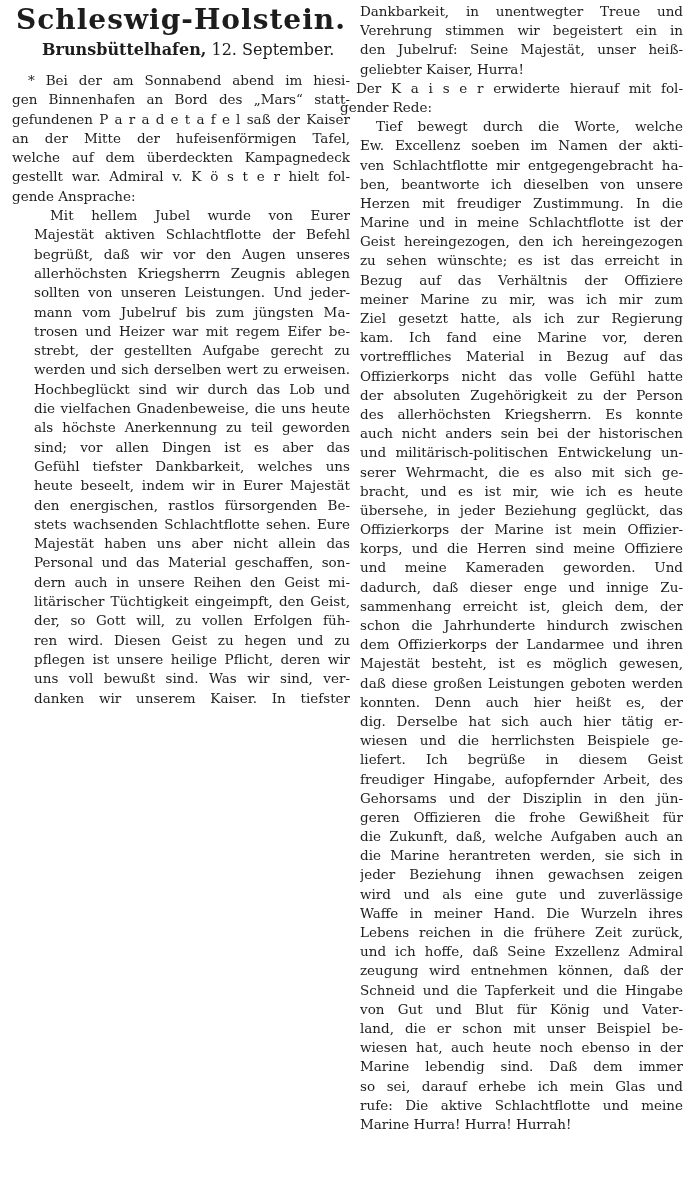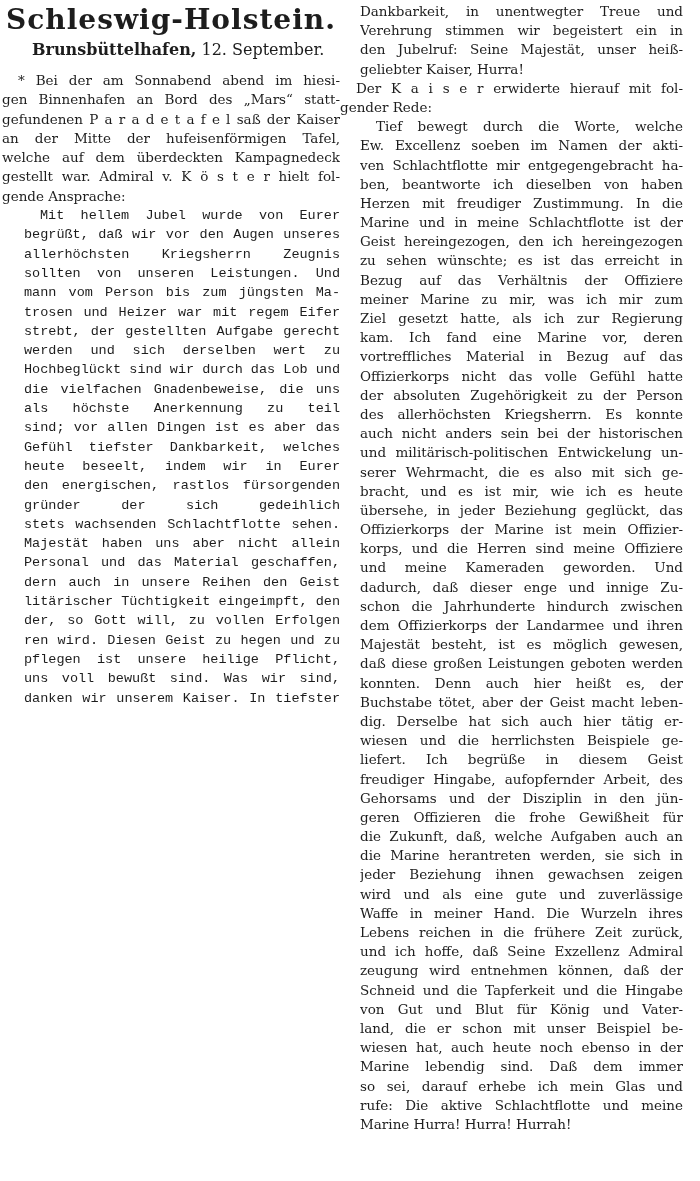--- a/index.html
+++ b/index.html
@@ -6,21 +6,21 @@
   body {
     width: 700px; height: 1181px;
     background: #ffffff;
     color: #1d1d1d;
     font-family: "DejaVu Serif", serif;
     overflow: hidden;
     position: relative;
   }
   .page { position: absolute; inset: 0; }
   .col { position: absolute; top: 0; }
-  .col-left  { left: 2px;  width: 338px; }
+  .col-left  { left: 12px;  width: 338px; }
   .col-right { left: 340px; width: 343px; padding-top: 2px; }
 
   .headline {
     font-size: 28px; font-weight: bold; text-align: center;
     letter-spacing: 1px; line-height: 36px; margin: 2px 0 1px 0;
   }
   .dateline {
     font-size: 16px; line-height: 21px; padding-left: 30px;
     margin-bottom: 11px; white-space: nowrap;
   }
@@ -29,21 +29,21 @@
   .ln {
     font-size: 13.5px;
     line-height: 19.3px;
     text-align: justify;
     text-align-last: justify;
     white-space: normal;
     overflow: hidden;
     height: 19.3px;
   }
   .col-right .ln { line-height: 19.2px; height: 19.2px; }
-  .col-left  .ln.q { margin-left: 22px; font-family: Liberation Mono, monospace; }
+  .col-left  .ln.q { margin-left: 22px; }
   .col-right .ln.q { margin-left: 20px; }
   .ln.f { text-indent: 16px; }
   .ln.e { text-align-last: left; }
 </style>
 </head>
 <body>
 
 <div class="page">
 
   <div class="col col-left">
@@ -53,35 +53,35 @@
     </div>
     <div>
         <div class="ln f">* Bei der am Sonnabend abend im hiesi-</div>
         <div class="ln">gen Binnenhafen an Bord des „Mars“ statt-</div>
         <div class="ln">gefundenen P a r a d e t a f e l saß der Kaiser</div>
         <div class="ln">an der Mitte der hufeisenförmigen Tafel,</div>
         <div class="ln">welche auf dem überdeckten Kampagnedeck auf-</div>
         <div class="ln">gestellt war. Admiral v. K ö s t e r hielt fol-</div>
         <div class="ln e">gende Ansprache:</div>
         <div class="ln q f">Mit hellem Jubel wurde von Eurer</div>
+        <div class="ln q">Majestät aktiven Schlachtflotte der Befehl</div>
         <div class="ln q">begrüßt, daß wir vor den Augen unseres</div>
         <div class="ln q">allerhöchsten Kriegsherrn Zeugnis ablegen</div>
         <div class="ln q">sollten von unseren Leistungen. Und jeder-</div>
-        <div class="ln q">mann vom Person bis zum jüngsten Ma-</div>
+        <div class="ln q">mann vom Jubelruf bis zum jüngsten Ma-</div>
         <div class="ln q">trosen und Heizer war mit regem Eifer be-</div>
         <div class="ln q">strebt, der gestellten Aufgabe gerecht zu</div>
         <div class="ln q">werden und sich derselben wert zu erweisen.</div>
         <div class="ln q">Hochbeglückt sind wir durch das Lob und</div>
         <div class="ln q">die vielfachen Gnadenbeweise, die uns heute</div>
         <div class="ln q">als höchste Anerkennung zu teil geworden</div>
         <div class="ln q">sind; vor allen Dingen ist es aber das</div>
         <div class="ln q">Gefühl tiefster Dankbarkeit, welches uns</div>
         <div class="ln q">heute beseelt, indem wir in Eurer Majestät</div>
         <div class="ln q">den energischen, rastlos fürsorgenden Be-</div>
-        <div class="ln q">gründer der sich gedeihlich entwickelnden,</div>
         <div class="ln q">stets wachsenden Schlachtflotte sehen. Eure</div>
         <div class="ln q">Majestät haben uns aber nicht allein das</div>
         <div class="ln q">Personal und das Material geschaffen, son-</div>
         <div class="ln q">dern auch in unsere Reihen den Geist mi-</div>
         <div class="ln q">litärischer Tüchtigkeit eingeimpft, den Geist,</div>
         <div class="ln q">der, so Gott will, zu vollen Erfolgen füh-</div>
         <div class="ln q">ren wird. Diesen Geist zu hegen und zu</div>
         <div class="ln q">pflegen ist unsere heilige Pflicht, deren wir</div>
         <div class="ln q">uns voll bewußt sind. Was wir sind, ver-</div>
         <div class="ln q">danken wir unserem Kaiser. In tiefster</div>
@@ -92,21 +92,21 @@
     <div>
         <div class="ln q">Dankbarkeit, in unentwegter Treue und</div>
         <div class="ln q">Verehrung stimmen wir begeistert ein in</div>
         <div class="ln q">den Jubelruf: Seine Majestät, unser heiß-</div>
         <div class="ln q e">geliebter Kaiser, Hurra!</div>
         <div class="ln f">Der K a i s e r erwiderte hierauf mit fol-</div>
         <div class="ln e">gender Rede:</div>
         <div class="ln q f">Tief bewegt durch die Worte, welche</div>
         <div class="ln q">Ew. Excellenz soeben im Namen der akti-</div>
         <div class="ln q">ven Schlachtflotte mir entgegengebracht ha-</div>
-        <div class="ln q">ben, beantworte ich dieselben von haben</div>
+        <div class="ln q">ben, beantworte ich dieselben von unsere</div>
         <div class="ln q">Herzen mit freudiger Zustimmung. In die</div>
         <div class="ln q">Marine und in meine Schlachtflotte ist der</div>
         <div class="ln q">Geist hereingezogen, den ich hereingezogen</div>
         <div class="ln q">zu sehen wünschte; es ist das erreicht in</div>
         <div class="ln q">Bezug auf das Verhältnis der Offiziere</div>
         <div class="ln q">meiner Marine zu mir, was ich mir zum</div>
         <div class="ln q">Ziel gesetzt hatte, als ich zur Regierung</div>
         <div class="ln q">kam. Ich fand eine Marine vor, deren</div>
         <div class="ln q">vortreffliches Material in Bezug auf das</div>
         <div class="ln q">Offizierkorps nicht das volle Gefühl hatte</div>
@@ -114,26 +114,26 @@
         <div class="ln q">des allerhöchsten Kriegsherrn. Es konnte</div>
         <div class="ln q">auch nicht anders sein bei der historischen</div>
         <div class="ln q">und militärisch-politischen Entwickelung un-</div>
         <div class="ln q">serer Wehrmacht, die es also mit sich ge-</div>
         <div class="ln q">bracht, und es ist mir, wie ich es heute</div>
         <div class="ln q">übersehe, in jeder Beziehung geglückt, das</div>
         <div class="ln q">Offizierkorps der Marine ist mein Offizier-</div>
         <div class="ln q">korps, und die Herren sind meine Offiziere</div>
         <div class="ln q">und meine Kameraden geworden. Und</div>
         <div class="ln q">dadurch, daß dieser enge und innige Zu-</div>
+        <div class="ln q">sammenhang erreicht ist, gleich dem, der</div>
         <div class="ln q">schon die Jahrhunderte hindurch zwischen</div>
         <div class="ln q">dem Offizierkorps der Landarmee und ihren</div>
         <div class="ln q">Majestät besteht, ist es möglich gewesen,</div>
         <div class="ln q">daß diese großen Leistungen geboten werden</div>
         <div class="ln q">konnten. Denn auch hier heißt es, der</div>
-        <div class="ln q">Buchstabe tötet, aber der Geist macht leben-</div>
         <div class="ln q">dig. Derselbe hat sich auch hier tätig er-</div>
         <div class="ln q">wiesen und die herrlichsten Beispiele ge-</div>
         <div class="ln q">liefert. Ich begrüße in diesem Geist</div>
         <div class="ln q">freudiger Hingabe, aufopfernder Arbeit, des</div>
         <div class="ln q">Gehorsams und der Disziplin in den jün-</div>
         <div class="ln q">geren Offizieren die frohe Gewißheit für</div>
         <div class="ln q">die Zukunft, daß, welche Aufgaben auch an</div>
         <div class="ln q">die Marine herantreten werden, sie sich in</div>
         <div class="ln q">jeder Beziehung ihnen gewachsen zeigen</div>
         <div class="ln q">wird und als eine gute und zuverlässige</div>

